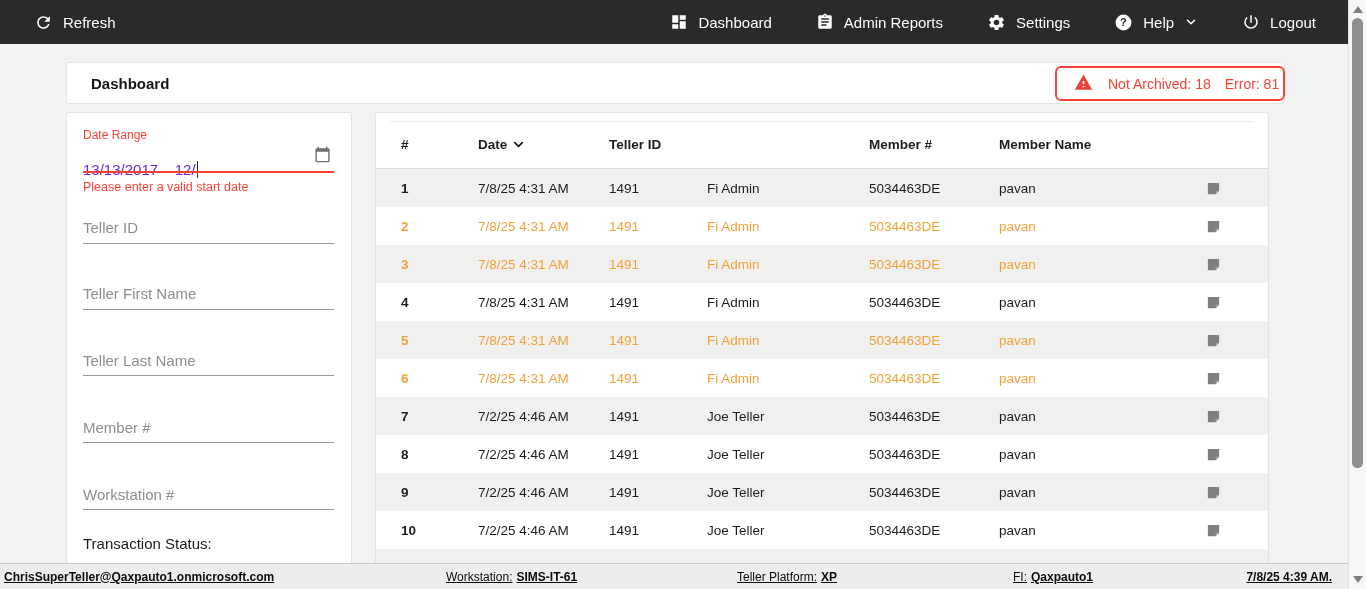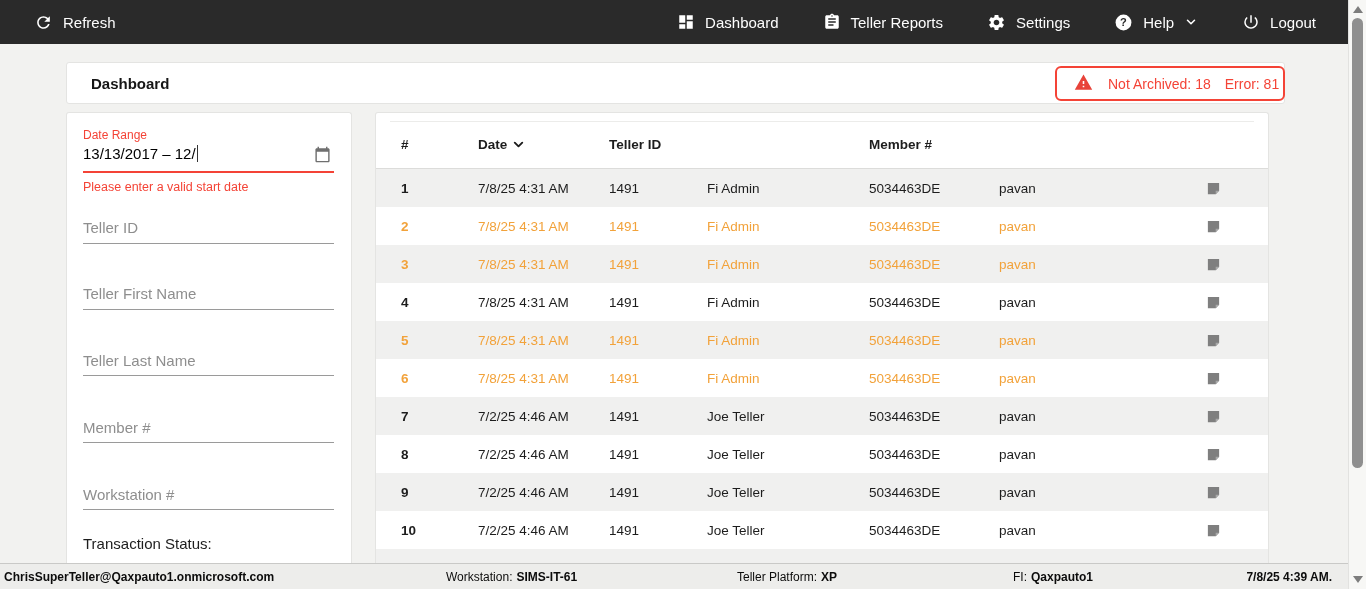--- a/index.html
+++ b/index.html
@@ -39,21 +39,21 @@
     background:#fff; border:2px solid #f44336; border-radius:6px;
     display:flex; align-items:center; gap:14px; padding:0 16px;
     color:#f44336; font-size:14px; white-space:nowrap;
   }
   .alert-box svg { flex:0 0 auto; }
 
   
   .sidebar-card { left:66px; top:112px; width:286px; height:451px; border-radius:3px 3px 0 0; border-bottom:none; }
   .f-abs { position:absolute; left:16px; }
   .dr-label { top:15px; font-size:12px; color:#f44336; }
-  .dr-value { top:32px; font-size:15px; color:#000000; }
+  .dr-value { top:48px; font-size:15px; color:#6d28d9; }
   .caret { display:inline-block; width:1.5px; height:17px; background:#333; vertical-align:-3px; margin-left:1px; }
   .dr-underline { top:58px; width:251px; height:2px; background:#f44336; }
   .dr-error { top:67px; font-size:12.5px; color:#f44336; }
   .ph { font-size:15px; color:#8e8e8e; }
   .underline { width:251px; height:1px; background:#9a9a9a; }
   .tid-ph { top:106px; } .tid-ul { top:130px; }
   .tfn-ph { top:172px; } .tfn-ul { top:196px; }
   .tln-ph { top:239px; } .tln-ul { top:262px; }
   .mn-ph  { top:306px; } .mn-ul  { top:329px; }
   .tn-ph  { top:373px; } .tn-ul  { top:396px; }
@@ -78,21 +78,21 @@
   .c6 { left:830px; width:30px; }
   .hcell { color:#1d1d1d; }
   .sort-icon { margin-left:4px; display:flex; align-items:center; }
   .note-icon { cursor:pointer; }
 
   
   .statusbar {
     position:absolute; left:0; top:563px; width:1348px; height:26px;
     background:#ededeb; border-top:1px solid #c9c9c7; font-size:12px; color:#0c0c0c;
   }
-  .sb-item { position:absolute; top:0; height:25px; display:flex; align-items:center; gap:4px; white-space:nowrap; }
+  .sb-item { position:absolute; top:0; height:25px; display:flex; align-items:center; gap:4px; white-space:nowrap;text-decoration:underline; }
   .sb-user { left:4px; font-weight:bold; }
   .sb-ws { left:446px; }
   .sb-tp { left:737px; }
   .sb-fi { left:1013px; }
   .sb-time { right:16px; font-weight:bold; }
   .sb-bold { font-weight:bold; }
 </style>
 </head>
 <body>
 
@@ -117,21 +117,21 @@
             </svg>
         </span>
         <span>Dashboard</span>
       </div>
       <div class="nav-item">
         <span>
           <svg width="18" height="18" viewBox="0 0 24 24">
               <path fill="#fff" d="M19 3h-4.18C14.4 1.84 13.3 1 12 1c-1.3 0-2.4.84-2.82 2H5c-1.1 0-2 .9-2 2v14c0 1.1.9 2 2 2h14c1.1 0 2-.9 2-2V5c0-1.1-.9-2-2-2zm-7 0c.55 0 1 .45 1 1s-.45 1-1 1-1-.45-1-1 .45-1 1-1zm2 14H7v-2h7v2zm3-4H7v-2h10v2zm0-4H7V7h10v2z"></path>
             </svg>
         </span>
-        <span>Teller Reports</span>
+        <span>Admin Reports</span>
       </div>
       <div class="nav-item">
         <span>
           <svg width="19" height="19" viewBox="0 0 24 24">
               <path fill="#fff" d="M19.14 12.94c.04-.3.06-.61.06-.94 0-.32-.02-.64-.07-.94l2.03-1.58c.18-.14.23-.41.12-.61l-1.92-3.32c-.12-.22-.37-.29-.59-.22l-2.39.96c-.5-.38-1.03-.7-1.62-.94l-.36-2.54c-.04-.24-.24-.41-.48-.41h-3.84c-.24 0-.43.17-.47.41l-.36 2.54c-.59.24-1.13.57-1.62.94l-2.39-.96c-.22-.08-.47 0-.59.22L2.74 8.87c-.12.21-.08.47.12.61l2.03 1.58c-.05.3-.09.63-.09.94s.02.64.07.94l-2.03 1.58c-.18.14-.23.41-.12.61l1.92 3.32c.12.22.37.29.59.22l2.39-.96c.5.38 1.03.7 1.62.94l.36 2.54c.05.24.24.41.48.41h3.84c.24 0 .44-.17.47-.41l.36-2.54c.59-.24 1.13-.56 1.62-.94l2.39.96c.22.08.47 0 .59-.22l1.92-3.32c.12-.22.07-.47-.12-.61l-2.01-1.58zM12 15.6c-1.98 0-3.6-1.62-3.6-3.6s1.62-3.6 3.6-3.6 3.6 1.62 3.6 3.6-1.62 3.6-3.6 3.6z"></path>
             </svg>
         </span>
         <span>Settings</span>
       </div>
       <div class="nav-item">
@@ -208,20 +208,21 @@
       <div class="hcell c1">
         <span>Date</span>
         <span class="sort-icon">
           <svg width="15" height="15" viewBox="0 0 24 24">
               <path fill="none" stroke="#1d1d1d" stroke-width="3" stroke-linecap="round" stroke-linejoin="round" d="M6 9l6 6 6-6"></path>
             </svg>
         </span>
       </div>
       <div class="hcell c2">Teller ID</div>
       <div class="hcell c4">Member #</div>
+      <div class="hcell c5">Member Name</div>
     </div>
     <div class="tbody" id="tbody">
   <div class="trow alt">
     <div class="cell c0">1</div>
     <div class="cell c1">7/8/25 4:31 AM</div>
     <div class="cell c2">1491</div>
     <div class="cell c3">Fi Admin</div>
     <div class="cell c4">5034463DE</div>
     <div class="cell c5">pavan</div>
     <div class="cell c6 note-icon">

